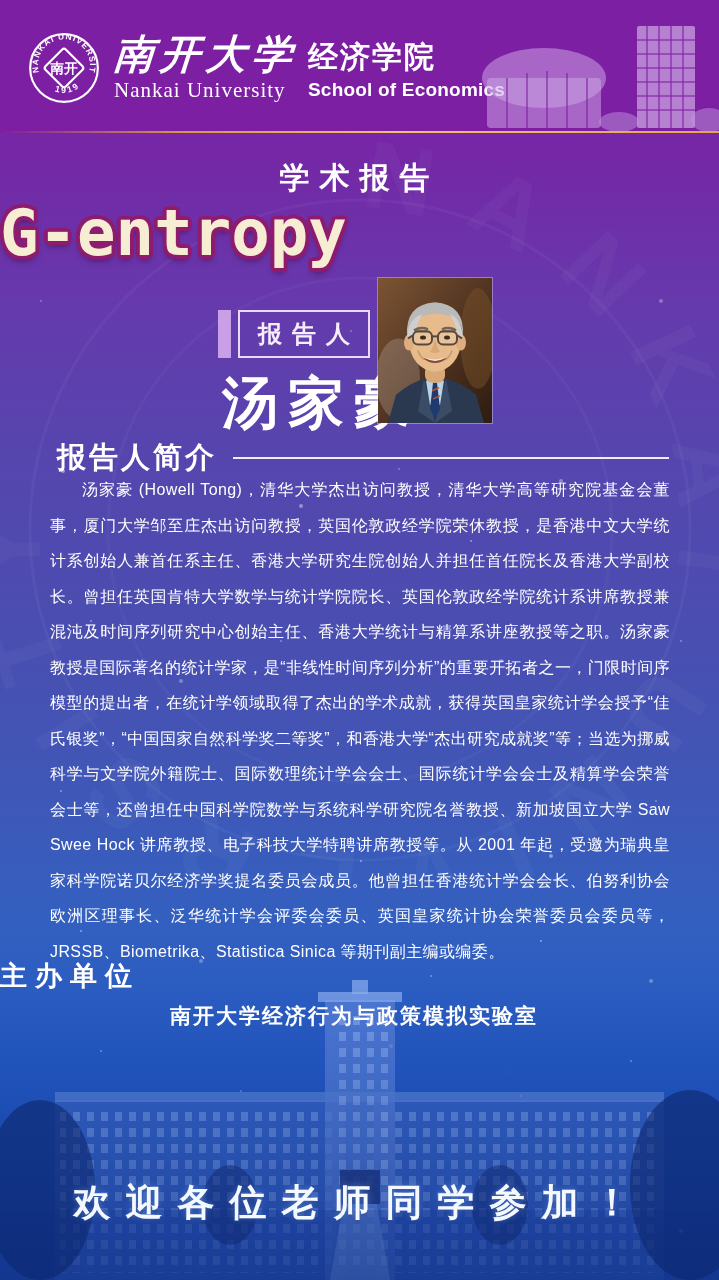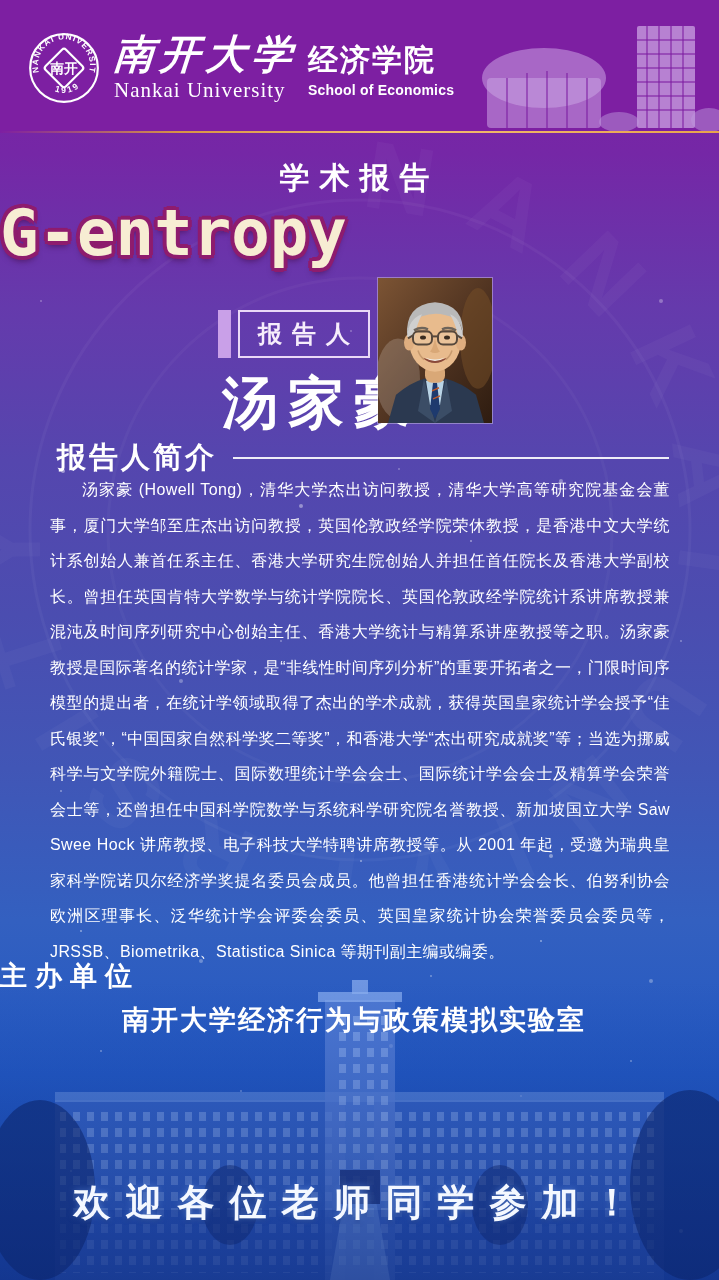--- a/index.html
+++ b/index.html
@@ -40,21 +40,21 @@
   .gold-line{position:absolute;left:0;top:131px;width:719px;height:2px;
     background:linear-gradient(90deg,rgba(232,164,76,0) 0%,#d89445 25%,#f3bd72 55%,#e8a44c 100%);}
   .brand{position:absolute;left:28px;top:32px;display:flex;align-items:center;}
   .seal{width:72px;height:72px;flex:0 0 auto;}
   .brand-cn{margin-left:14px;}
   .cn-name{font-size:40px;font-weight:bold;font-style:italic;letter-spacing:6px;line-height:1;
     font-family:"DejaVu Serif","Liberation Serif",serif;transform:skewX(-4deg);}
   .en-name{font-family:"Liberation Serif","DejaVu Serif",serif;font-size:21px;letter-spacing:1px;margin-top:4px;}
   .brand-school{margin-left:10px;margin-top:4px;}
   .school-cn{font-size:30px;font-weight:bold;letter-spacing:2px;line-height:1.1;}
-  .school-en{font-size:14px;font-weight:bold;margin-top:6px;letter-spacing:.2px;text-align:center;}
+  .school-en{font-size:19px;font-weight:bold;margin-top:6px;letter-spacing:.2px;text-align:center;}
   .hdr-buildings{position:absolute;right:0;top:18px;width:260px;height:113px;opacity:.85;}
   
   .kicker{position:absolute;left:0;top:158px;width:719px;text-align:center;
     font-size:30px;font-weight:bold;letter-spacing:10px;}
   .main-title{position:absolute;left:0;top:196px;width:645px;text-align:left;
     font-family:"DejaVu Sans Mono","Liberation Mono",monospace;font-weight:bold;font-size:64px;
     color:#f7edd3;
     text-shadow:-3px -3px 0 #8e1c6e,3px -3px 0 #8e1c6e,-3px 3px 0 #8e1c6e,3px 3px 0 #8e1c6e,
       -4px 0 0 #8e1c6e,4px 0 0 #8e1c6e,0 -4px 0 #8e1c6e,0 4px 0 #8e1c6e,
       -3px 0 0 #8e1c6e,3px 0 0 #8e1c6e,0 5px 6px rgba(60,8,60,.6);}
@@ -69,21 +69,21 @@
   
   .bio-head{position:absolute;left:57px;top:438px;display:flex;align-items:center;width:612px;}
   .bio-title{font-size:29px;font-weight:bold;letter-spacing:3px;white-space:nowrap;}
   .bio-rule{flex:1;height:2px;background:rgba(255,255,255,.9);margin-left:16px;}
   .bio-body{position:absolute;left:50px;top:472px;width:620px;font-size:16px;line-height:2.22;
     text-align:justify;letter-spacing:.4px;text-indent:2em;color:#ffffff;}
   
   .org-head{position:absolute;left:0;top:958px;width:719px;text-align:left;
     font-size:27px;font-weight:bold;letter-spacing:8px;}
   .org-name{position:absolute;left:0;top:1002px;width:708px;text-align:center;
-    font-size:27px;font-weight:bold;letter-spacing:2px;}
+    font-size:21px;font-weight:bold;letter-spacing:2px;}
   
   .sched{position:absolute;left:48px;top:1040px;width:620px;border:2px solid #d9a8de;
     padding:16px 0 14px 24px;box-sizing:border-box;background:rgba(40,70,160,.12);}
   .sched-line{font-size:24px;font-weight:bold;letter-spacing:1px;line-height:1.85;white-space:nowrap;}
   
   .building-photo{position:absolute;left:0;bottom:0;width:719px;height:300px;}
   .welcome{position:absolute;left:0;top:1178px;width:719px;text-align:center;
     font-size:37px;font-weight:bold;letter-spacing:15px;color:#f4f8ff;
     text-shadow:0 0 6px rgba(120,170,255,.55),0 2px 4px rgba(10,30,90,.5);}
 </style>

